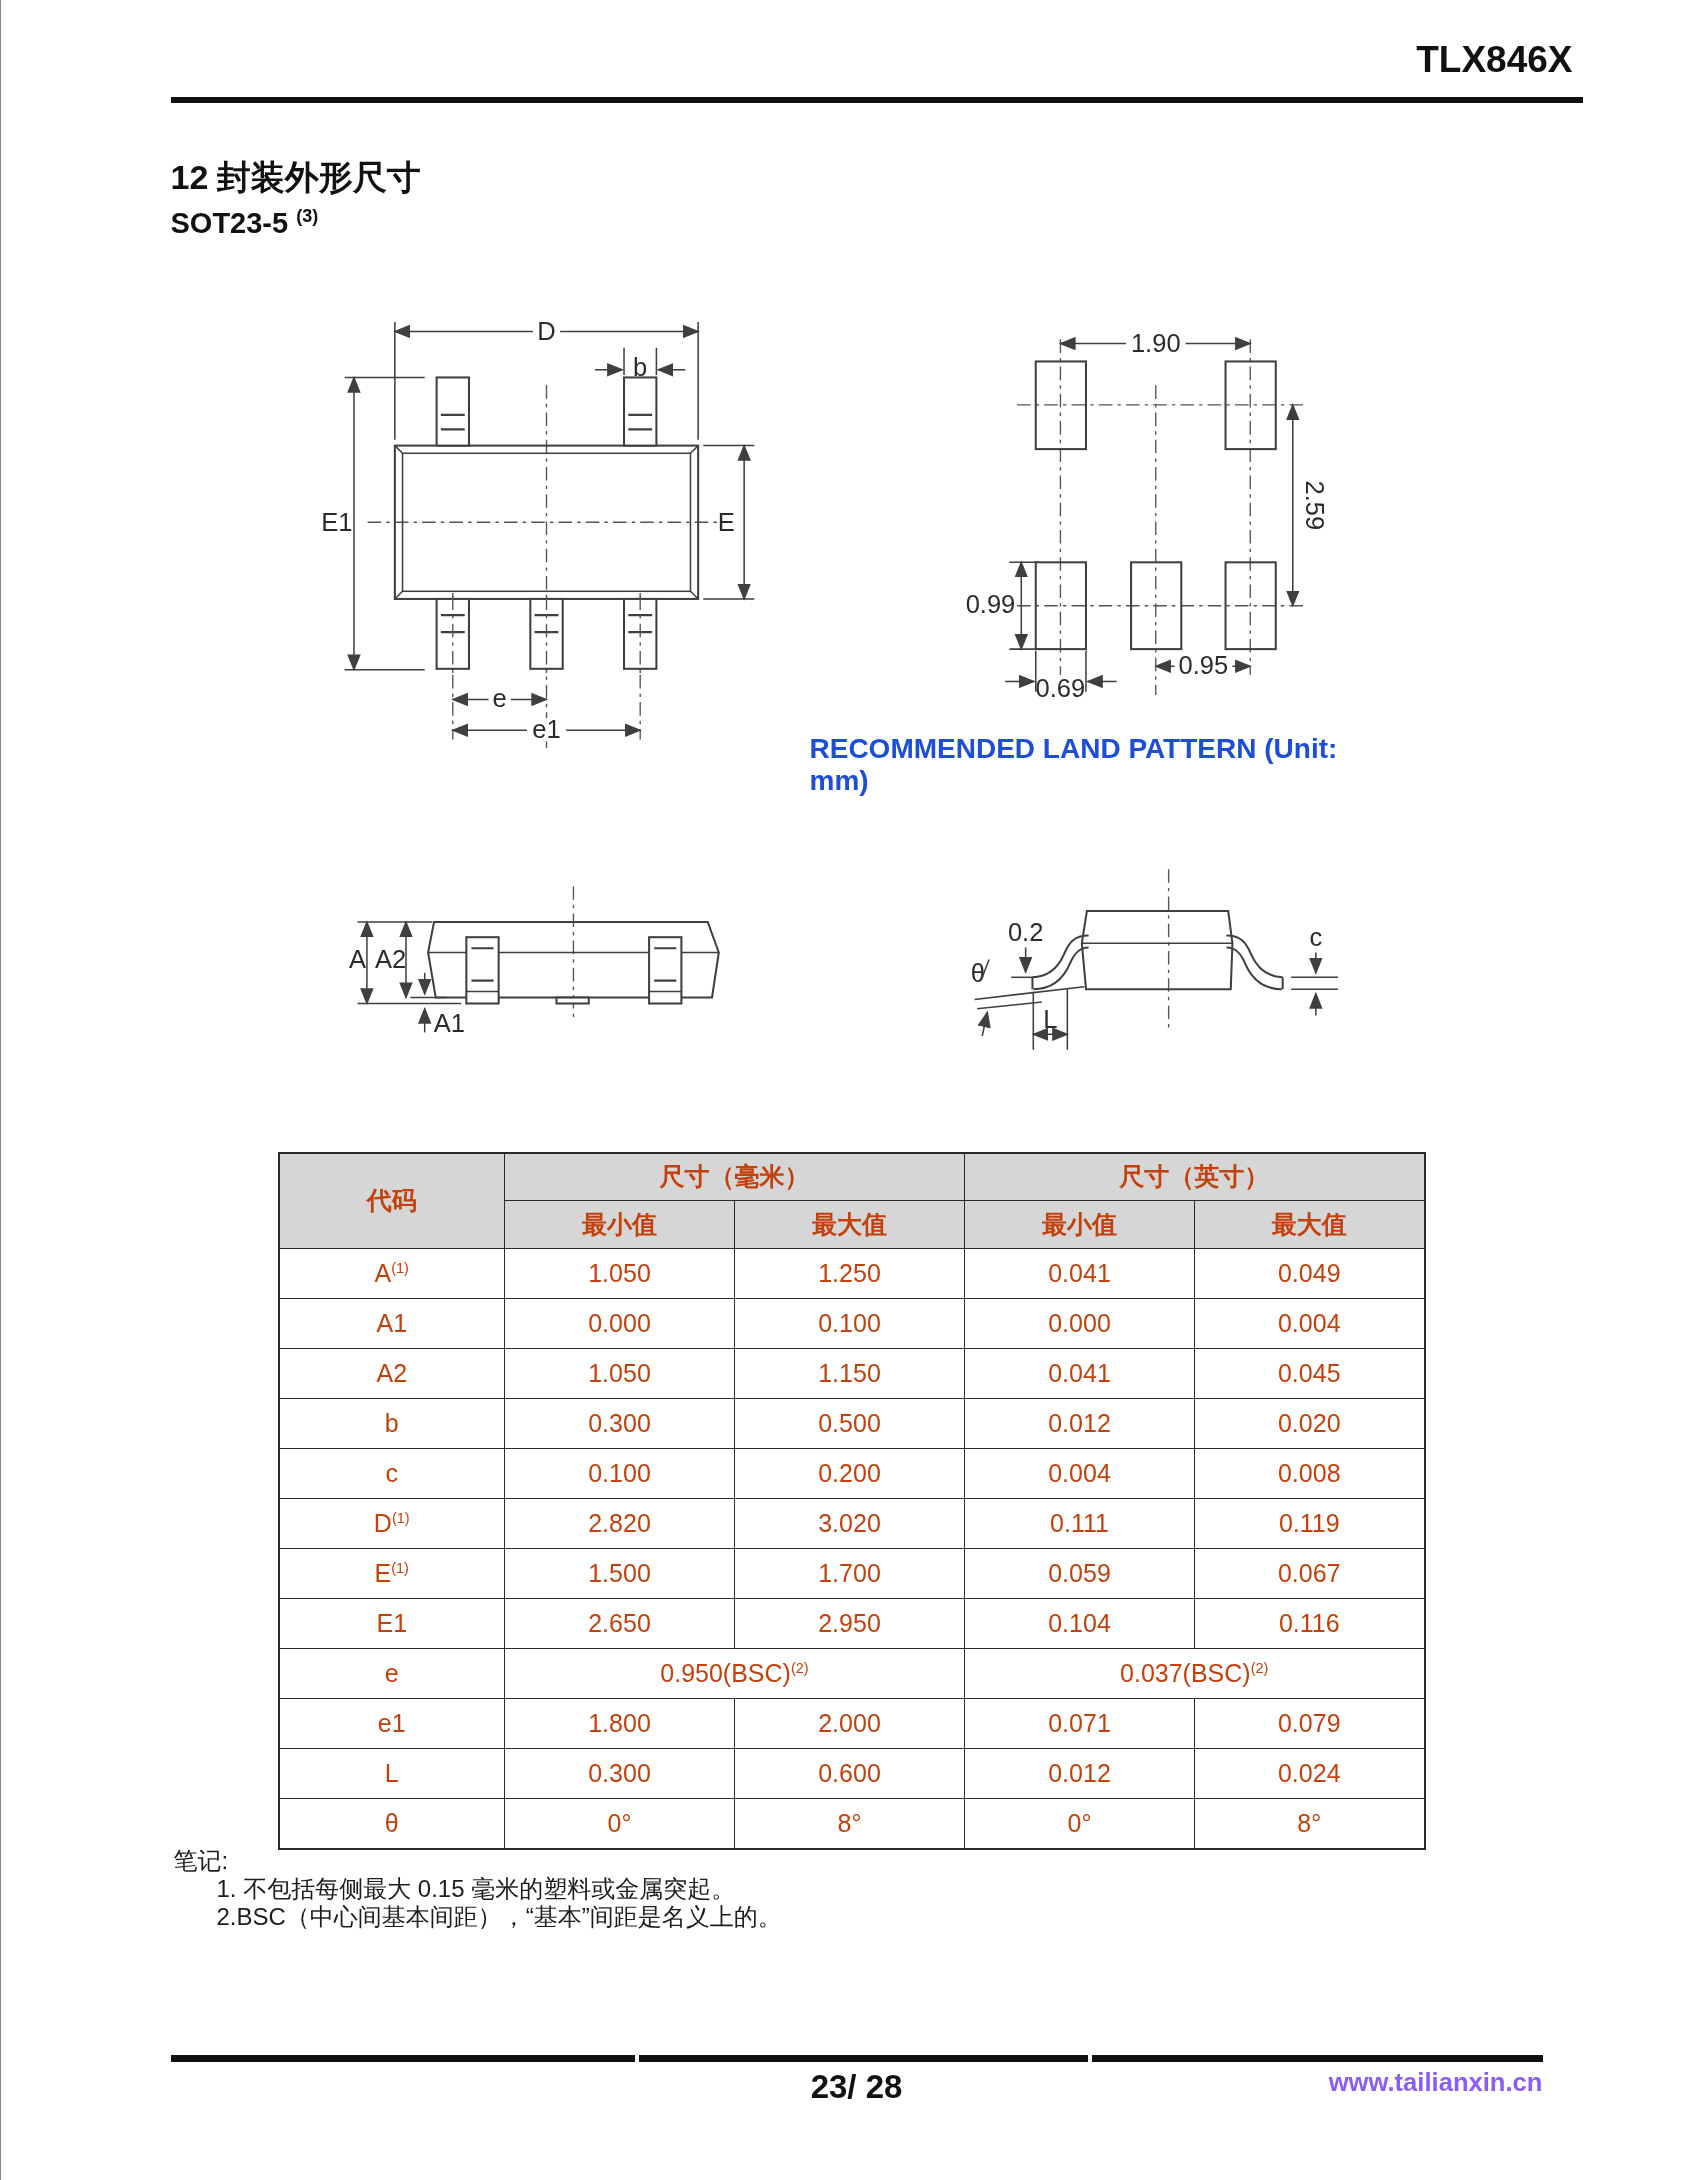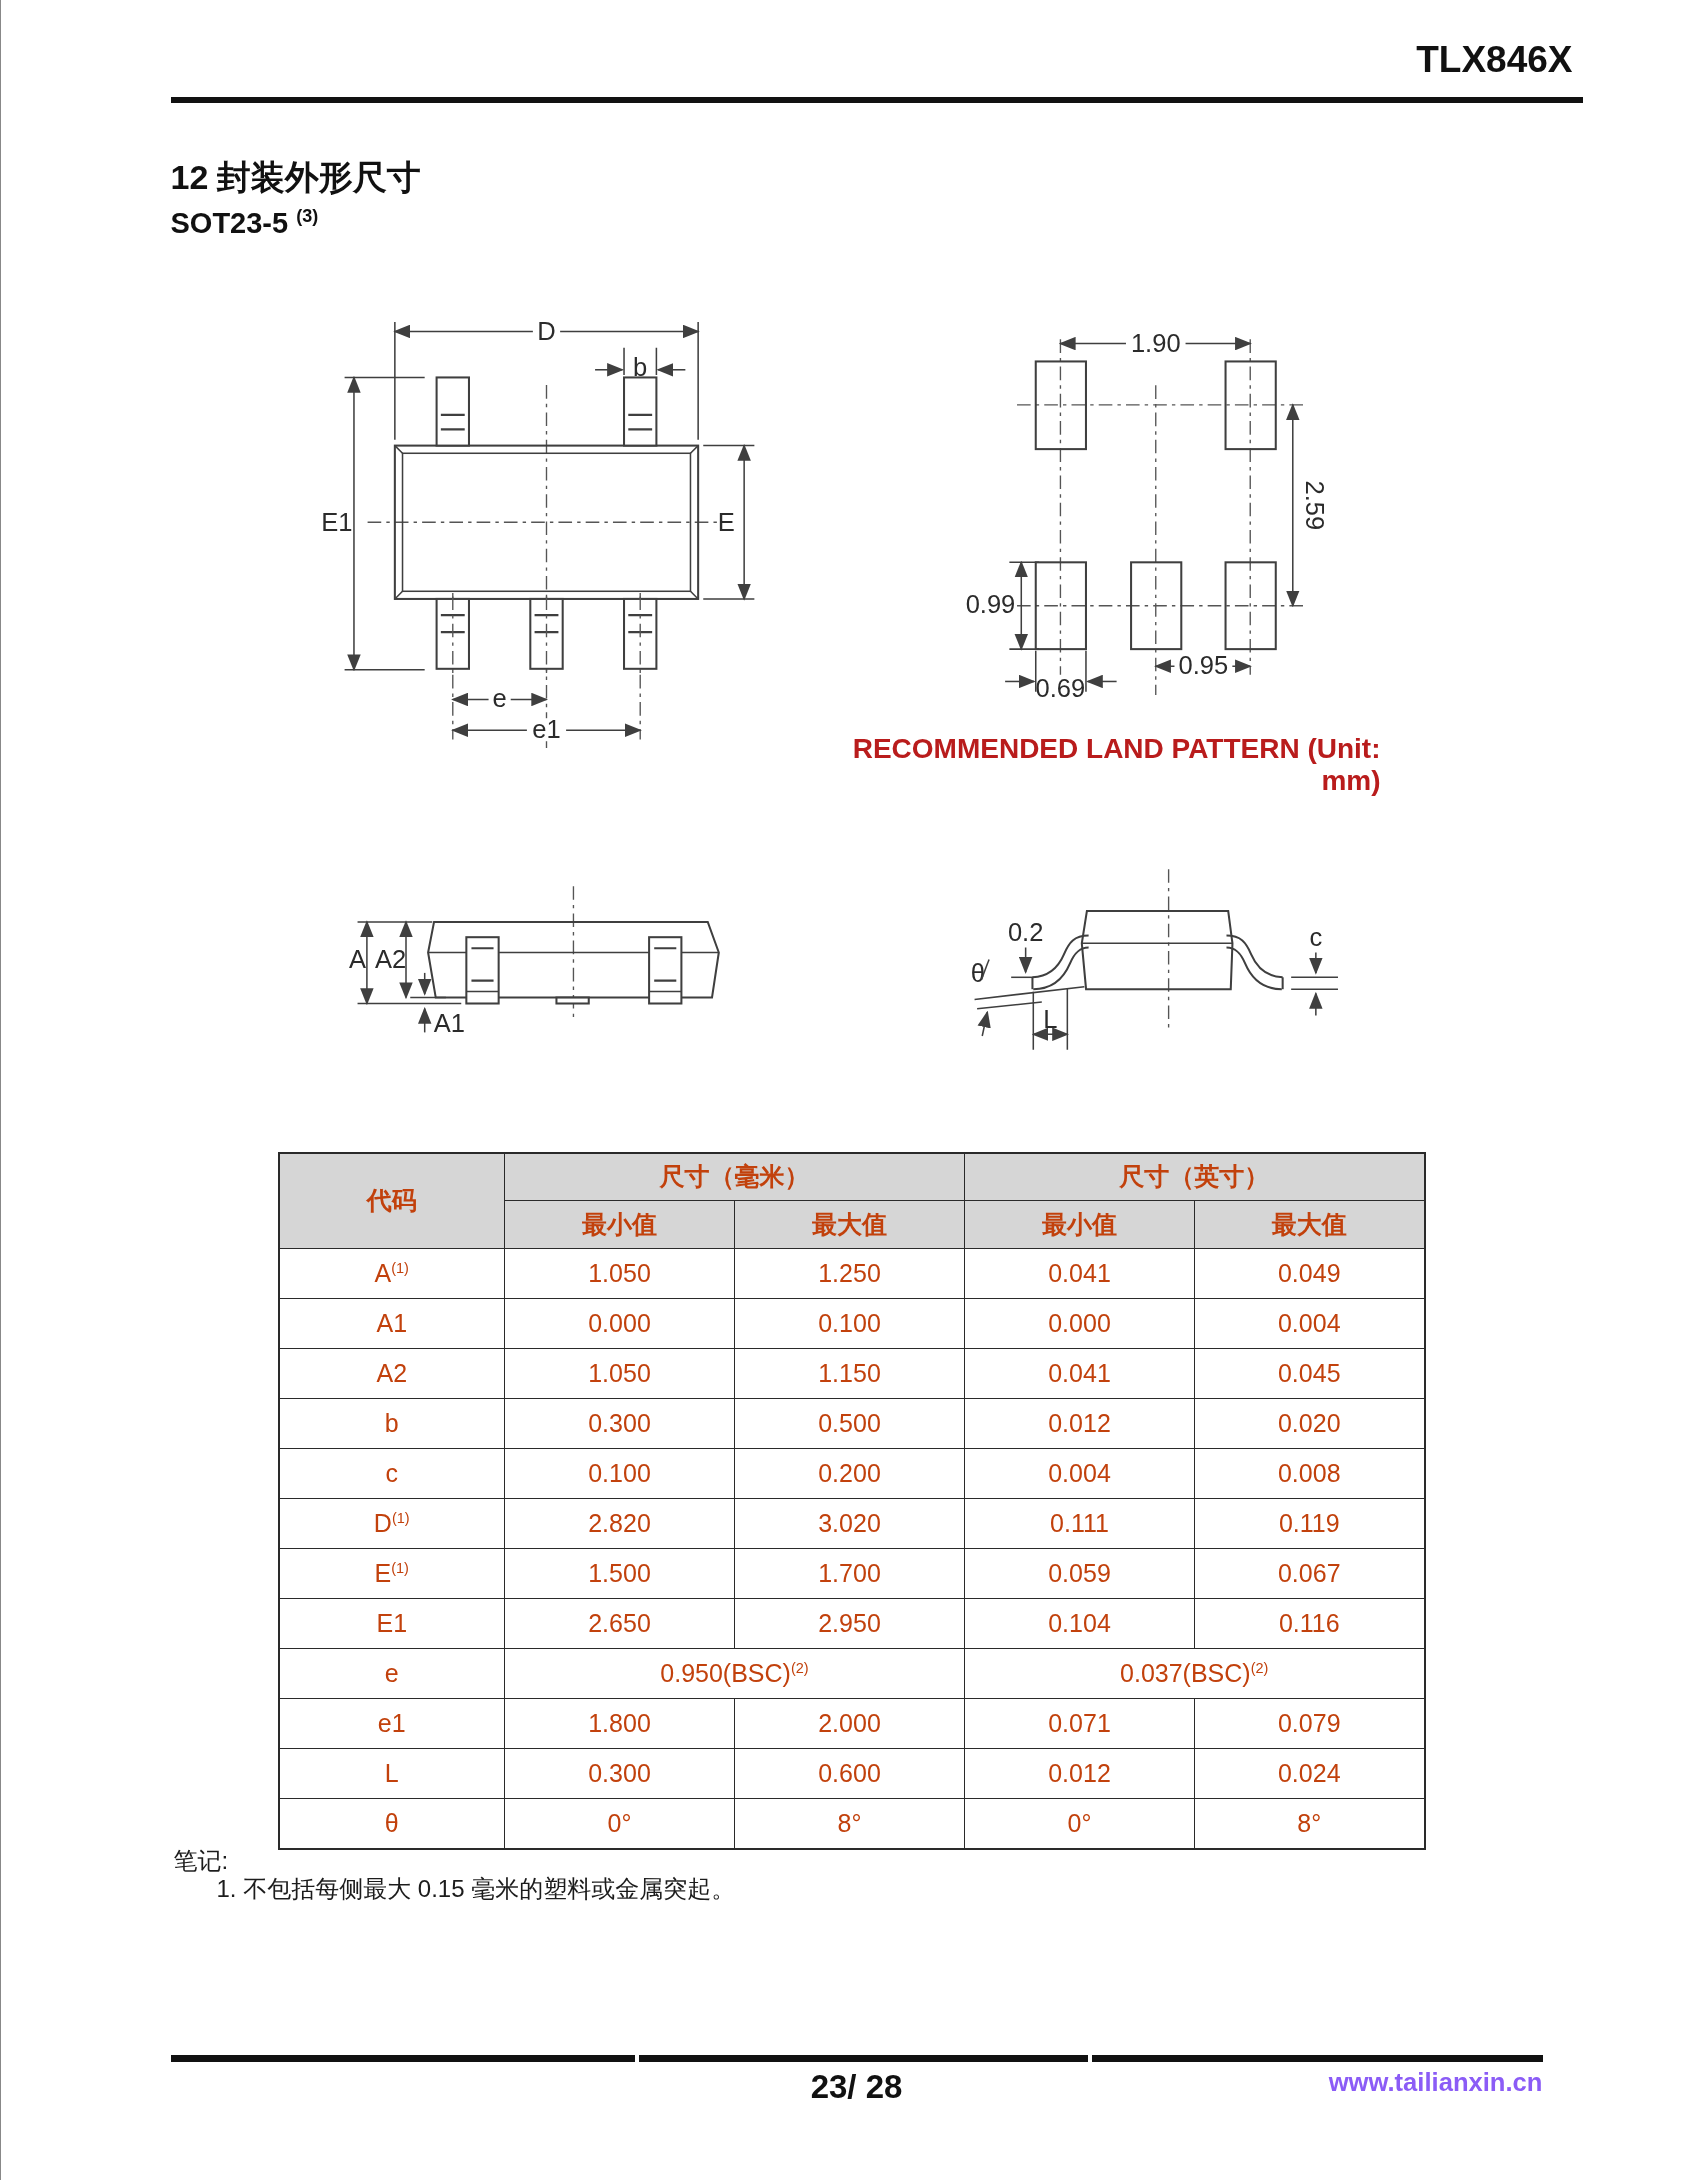--- a/index.html
+++ b/index.html
@@ -16,21 +16,21 @@
     position:absolute;top:39px;right:111px;
     font-size:37px;font-weight:bold;letter-spacing:0px;color:#111;
   }
   .head-rule{position:absolute;left:170px;top:97px;width:1412px;height:6px;background:#111;}
   .section-title{position:absolute;left:170px;top:155px;font-size:34px;font-weight:bold;color:#111;}
   .section-title .zh{margin-left:8.5px;}
   .pkg-subtitle{position:absolute;left:170px;top:206px;font-size:29px;font-weight:bold;color:#111;}
   .pkg-subtitle sup{font-size:18px;}
   .land-caption{
     position:absolute;left:809px;top:733px;width:571px;
-    text-align:right;font-size:28px;font-weight:bold;color:#b91c1c;
+    text-align:left;font-size:28px;font-weight:bold;color:#1d4ed8;
   }
   svg{position:absolute;overflow:visible;}
   svg text{font-family:"Liberation Sans",sans-serif;font-size:30px;fill:#2b2b2b;}
   .outline{stroke:#3f3f3f;stroke-width:2.4;fill:none;}
   .outline-fill{stroke:#3f3f3f;stroke-width:2.4;fill:#ffffff;}
   .dim{stroke:#3f3f3f;stroke-width:1.8;fill:none;}
   .cl{stroke:#555;stroke-width:1.6;fill:none;stroke-dasharray:16 6 4 6;}
   .hatch{stroke:#3f3f3f;stroke-width:2.6;fill:none;}
   .thin{stroke:#3f3f3f;stroke-width:1.8;fill:none;}
   .lblbg{fill:#ffffff;stroke:none;}
@@ -341,20 +341,21 @@
           <td><span>8°</span></td>
           <td><span>0°</span></td>
           <td><span>8°</span></td>
         </tr>
       </tbody>
   </table>
 
   <div class="notes">
     <div>笔记:</div>
     <div class="note-item">1. 不包括每侧最大 0.15 毫米的塑料或金属突起。</div>
+    <div class="note-item">2.BSC（中心间基本间距），“基本”间距是名义上的。</div>
   </div>
 
   <div class="foot-rule">
     <div class="seg" style="width:465px"></div>
       <div class="g"></div>
     <div class="seg" style="width:450px"></div>
       <div class="g"></div>
     <div class="seg" style="width:451px"></div>
   </div>
   <div class="footer-bar">

